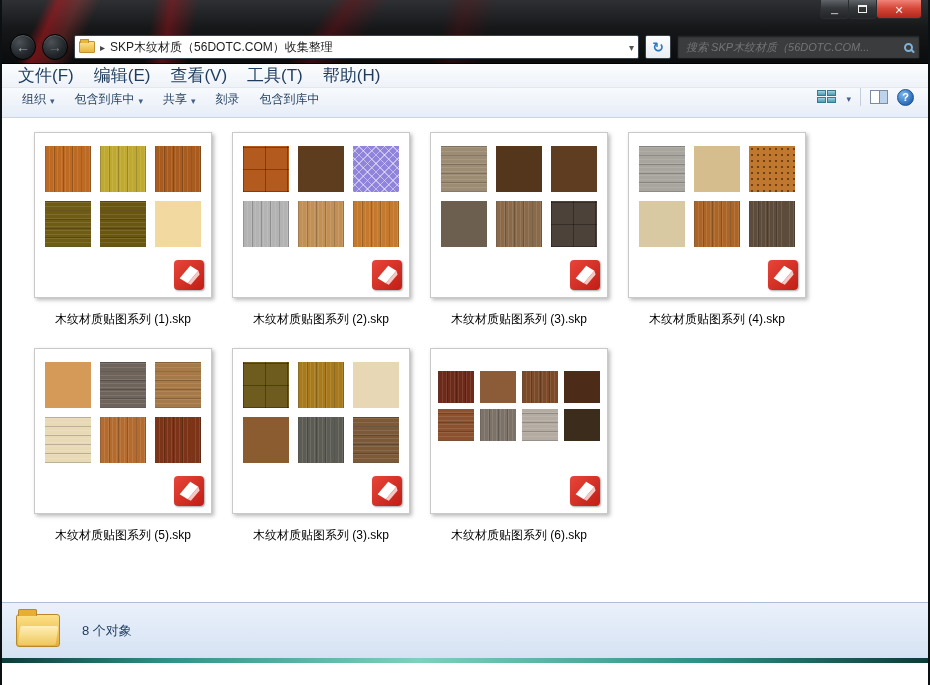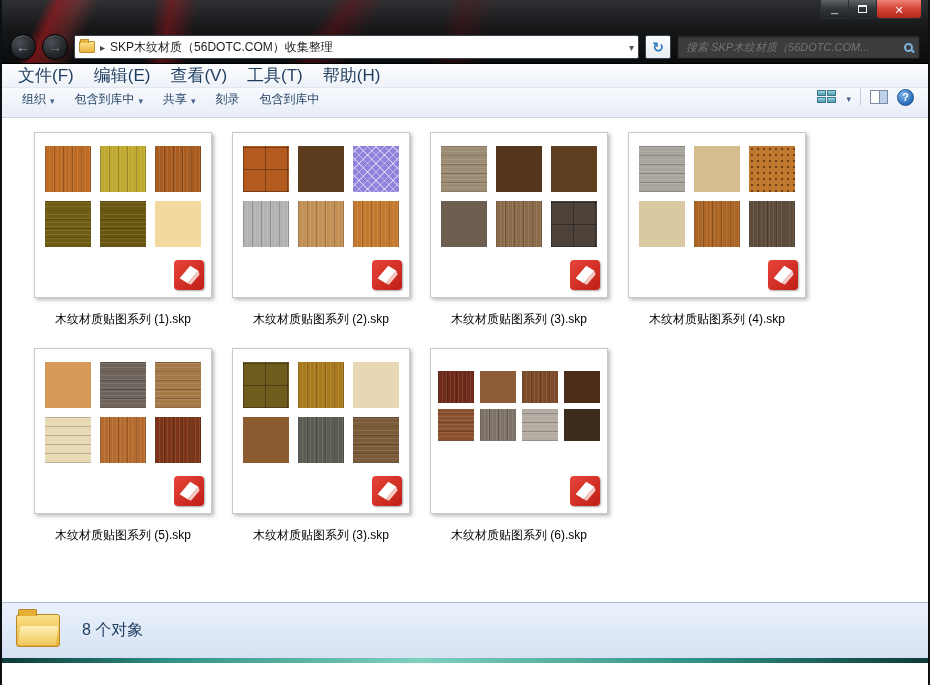--- a/index.html
+++ b/index.html
@@ -117,21 +117,21 @@
   
   .details-pane { height: 56px; flex: 0 0 56px; border-top: 1px solid #aebdd3;
     background: linear-gradient(#eaf1fb, #d6e2f3); display: flex; align-items: center;
     padding: 0 14px; gap: 22px; }
   .big-folder { width: 44px; height: 33px; position: relative;
     background: linear-gradient(#fce187, #e6ae35); border: 1px solid #b9882a; border-radius: 3px; }
   .big-folder::before { content: ""; position: absolute; top: -6px; left: 1px; width: 17px; height: 6px;
     background: #e6ae35; border: 1px solid #b9882a; border-bottom: none; border-radius: 2px 2px 0 0; }
   .big-folder::after { content: ""; position: absolute; left: 2px; bottom: 1px; width: 38px; height: 19px;
     background: linear-gradient(#fdf0b8, #f0c75c); border-radius: 2px; transform: skewX(-8deg); }
-  .details-text { font-size: 16px; color: #1e3c5f; }
+  .details-text { font-size: 13px; color: #1e3c5f; }
 
   
   .statusbar { height: 22px; flex: 0 0 22px; background: linear-gradient(#fbfbfb, #efefef);
     border-top: 1px solid #d9d9d9; display: flex; align-items: center; padding: 0 10px;
     font-size: 12px; color: #2b2b2b; }
   .bottom-edge { height: 5px; flex: 0 0 5px;
     background: linear-gradient(90deg, #0d3a38, #2f9287 18%, #7fd0bd 45%, #2f9287 75%, #0d3a38); }
 </style>
 </head>
 <body>

